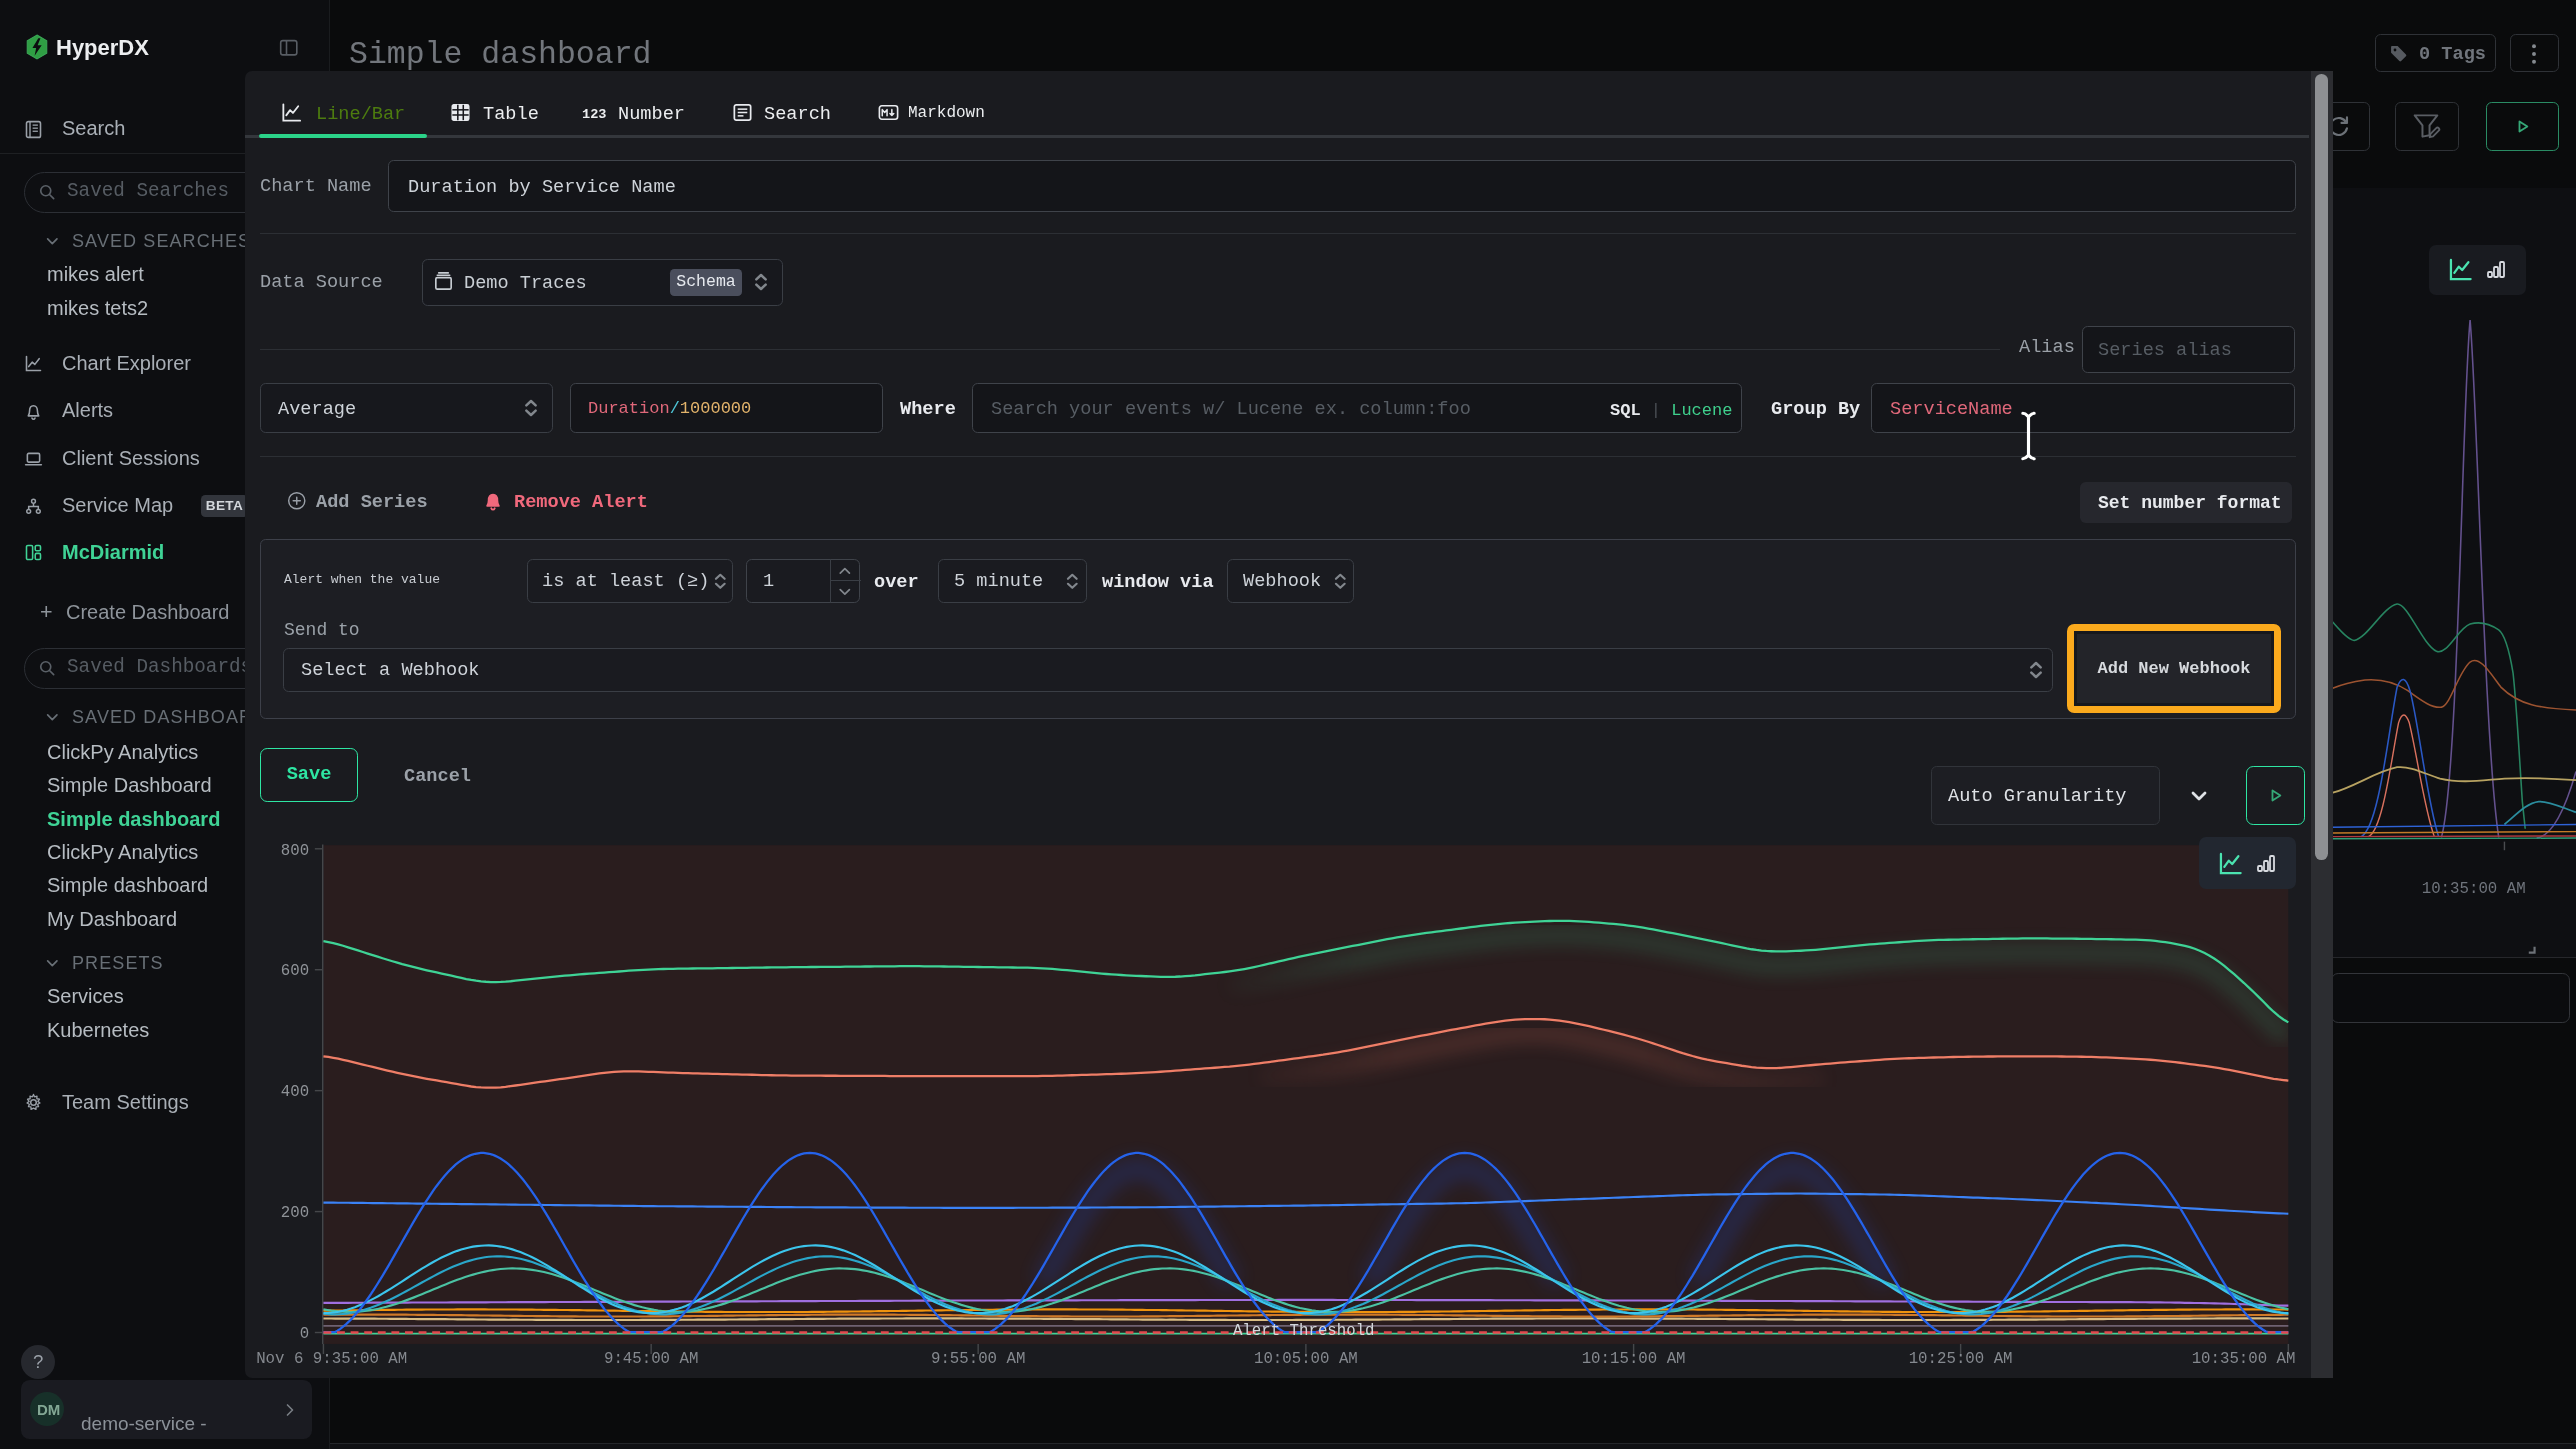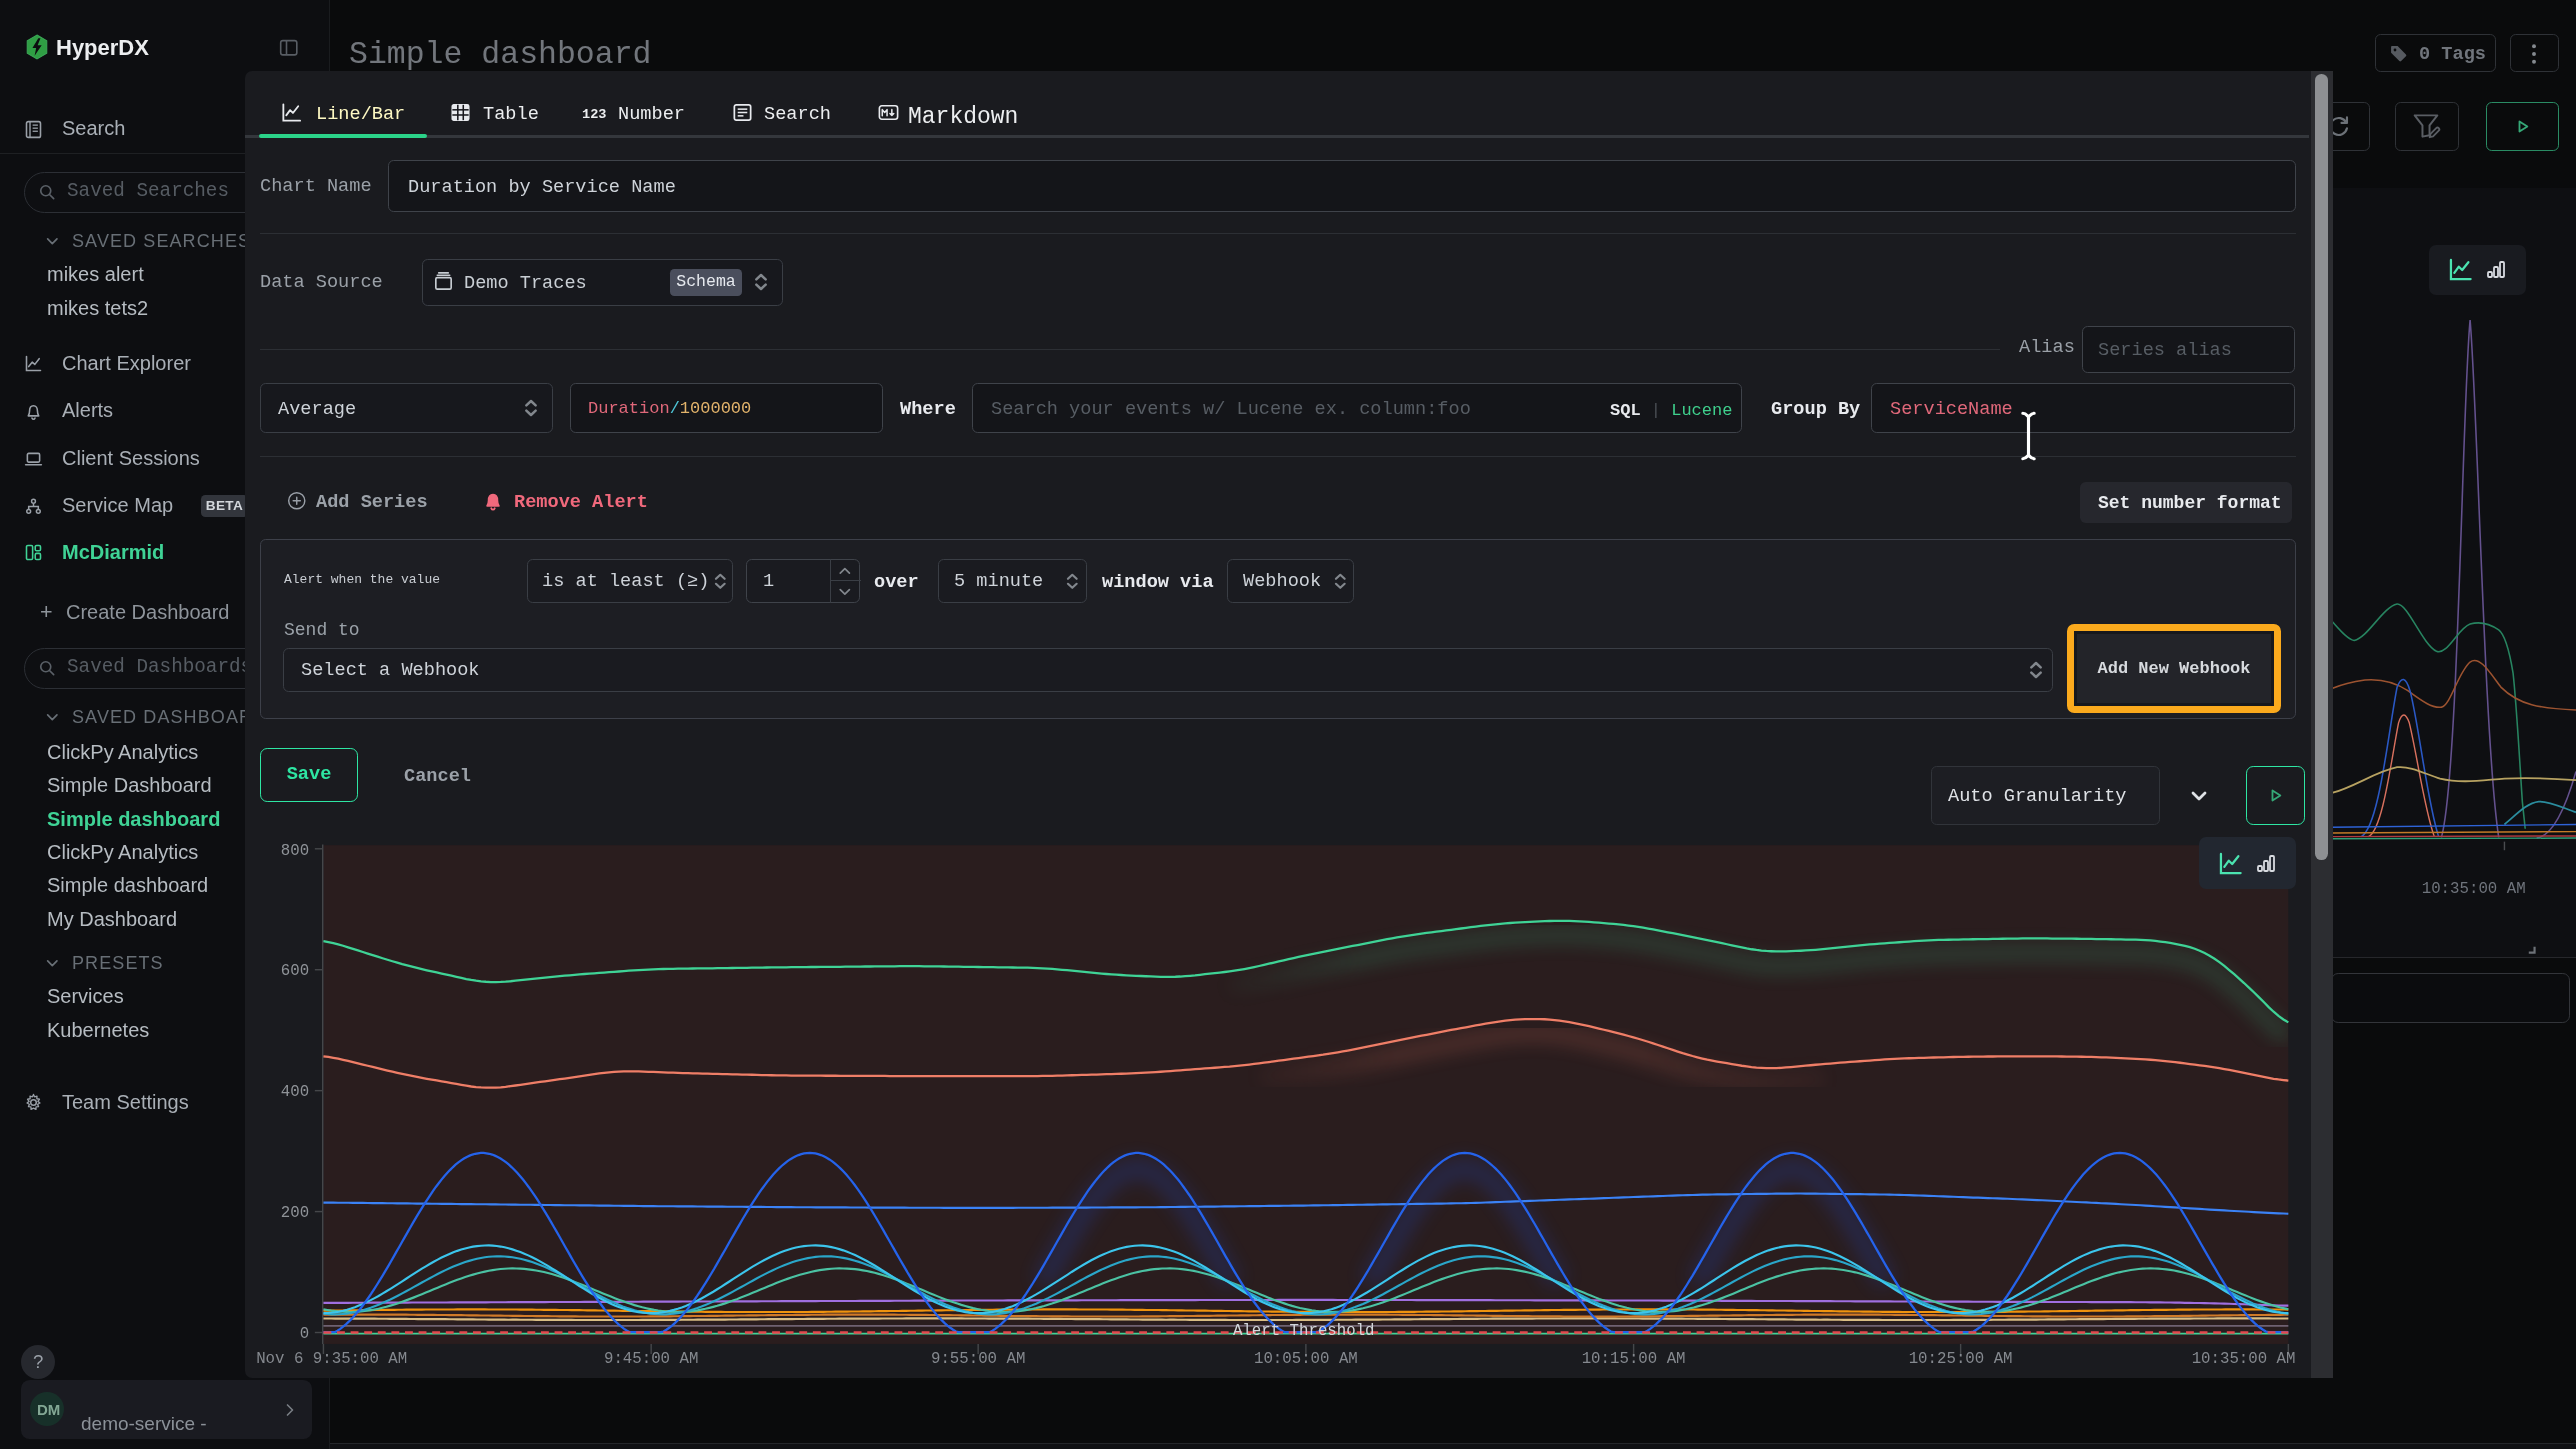--- a/index.html
+++ b/index.html
@@ -151,21 +151,21 @@
     <path d="M16 8 V16 H8" stroke="#6c7177" stroke-width="3" fill="none"></path>
   </svg>
 <div class="abs" style="left:2331px;top:973px;width:239px;height:50px;border:1.4px solid #33353a;border-radius:7.2px;box-sizing:border-box;background:#0b0c0e"></div>
 <div class="abs" style="left:330px;top:1443px;width:2246px;height:0.7px;background:#25272b"></div>
 <div class="abs" style="left:330px;top:1444px;width:2246px;height:5.7px;background:#101114"></div>
 <div class="abs" style="left:245px;top:71px;width:2087px;height:1307px;background:#1a1b1f;border-radius:7.2px"></div>
 <svg class="abs" style="left:280px;top:101px" width="23" height="23" viewBox="0 0 24 24" fill="none">
     <path d="M3.5 3.5 V20.5 H21" stroke="#e8eaee" stroke-width="1.9" stroke-linecap="round"></path>
     <path d="M6.5 15 L10.5 9.5 L13.5 12.5 L19 5.5" stroke="#e8eaee" stroke-width="1.9" stroke-linecap="round" stroke-linejoin="round"></path>
   </svg>
-<div class="abs" style="left:316px;top:104px;font-size:18.6px;color:#fef9c3">Line/Bar</div>
+<div class="abs" style="left:316px;top:104px;font-size:18.6px;color:#4d7c0f">Line/Bar</div>
 <svg class="abs" style="left:449px;top:101px" width="23" height="23" viewBox="0 0 24 24" fill="none">
     <rect x="3.5" y="4" width="17" height="16" rx="1.5" stroke="#e8eaee" stroke-width="1.8" fill="#e8eaee"></rect>
     <line x1="3.5" y1="9.2" x2="20.5" y2="9.2" stroke="#17181c" stroke-width="1.6"></line>
     <line x1="3.5" y1="14.6" x2="20.5" y2="14.6" stroke="#17181c" stroke-width="1.6"></line>
     <line x1="9.2" y1="4" x2="9.2" y2="20" stroke="#17181c" stroke-width="1.6"></line>
     <line x1="14.9" y1="4" x2="14.9" y2="20" stroke="#17181c" stroke-width="1.6"></line>
   </svg>
 <div class="abs" style="left:483px;top:104px;font-size:18.6px;color:#eceef0">Table</div>
 <div class="abs" style="left:582px;top:107px;font-size:13.6px;font-weight:bold;color:#eceef0;letter-spacing:0px">123</div>
 <div class="abs" style="left:618px;top:104px;font-size:18.6px;color:#eceef0">Number</div>
@@ -174,21 +174,21 @@
     <line x1="7" y1="8.5" x2="17" y2="8.5" stroke="#e8eaee" stroke-width="1.6"></line>
     <line x1="7" y1="12" x2="17" y2="12" stroke="#e8eaee" stroke-width="1.6"></line>
     <line x1="7" y1="15.5" x2="13" y2="15.5" stroke="#e8eaee" stroke-width="1.6"></line>
   </svg>
 <div class="abs" style="left:764px;top:104px;font-size:18.6px;color:#eceef0">Search</div>
 <svg class="abs" style="left:877px;top:101px" width="23" height="23" viewBox="0 0 24 24" fill="none">
     <rect x="2.5" y="5" width="19" height="14" rx="2.5" stroke="#e8eaee" stroke-width="1.7"></rect>
     <path d="M5.5 15.5 V9 L8 12 L10.5 9 V15.5" stroke="#e8eaee" stroke-width="1.6" stroke-linejoin="round" stroke-linecap="round"></path>
     <path d="M15.5 9 V15 M15.5 15 L13.5 13 M15.5 15 L17.5 13" stroke="#e8eaee" stroke-width="1.6" stroke-linecap="round" stroke-linejoin="round"></path>
   </svg>
-<div class="abs" style="left:908px;top:104px;font-size:23px;color:#eceef0">Markdown</div>
+<div class="abs" style="left:908px;top:104px;font-size:16px;color:#eceef0">Markdown</div>
 <div class="abs" style="left:245px;top:135px;width:2064px;height:2.9px;background:#34373c"></div>
 <div class="abs" style="left:259px;top:134px;width:168px;height:3.6px;background:#2bd389;border-radius:2.1px"></div>
 <div class="abs" style="left:260px;top:176px;font-size:18.6px;color:#9aa0a7">Chart Name</div>
 <div class="inp" style="left:388px;top:160px;width:1908px;height:52px"></div>
 <div class="abs" style="left:408px;top:177px;font-size:18.6px;color:#ced3d9">Duration by Service Name</div>
 <div class="abs" style="left:260px;top:233px;width:2036px;height:0.7px;background:#2c2f34"></div>
 <div class="abs" style="left:260px;top:272px;font-size:18.6px;color:#9aa0a7">Data Source</div>
 <div class="sel" style="left:422px;top:259px;width:361px;height:47px"></div>
 <svg class="abs" style="left:432px;top:270px" width="23" height="23" viewBox="0 0 24 24" fill="none">
     <rect x="4" y="8" width="16" height="12" rx="1.5" stroke="#c9ced4" stroke-width="1.7"></rect>

